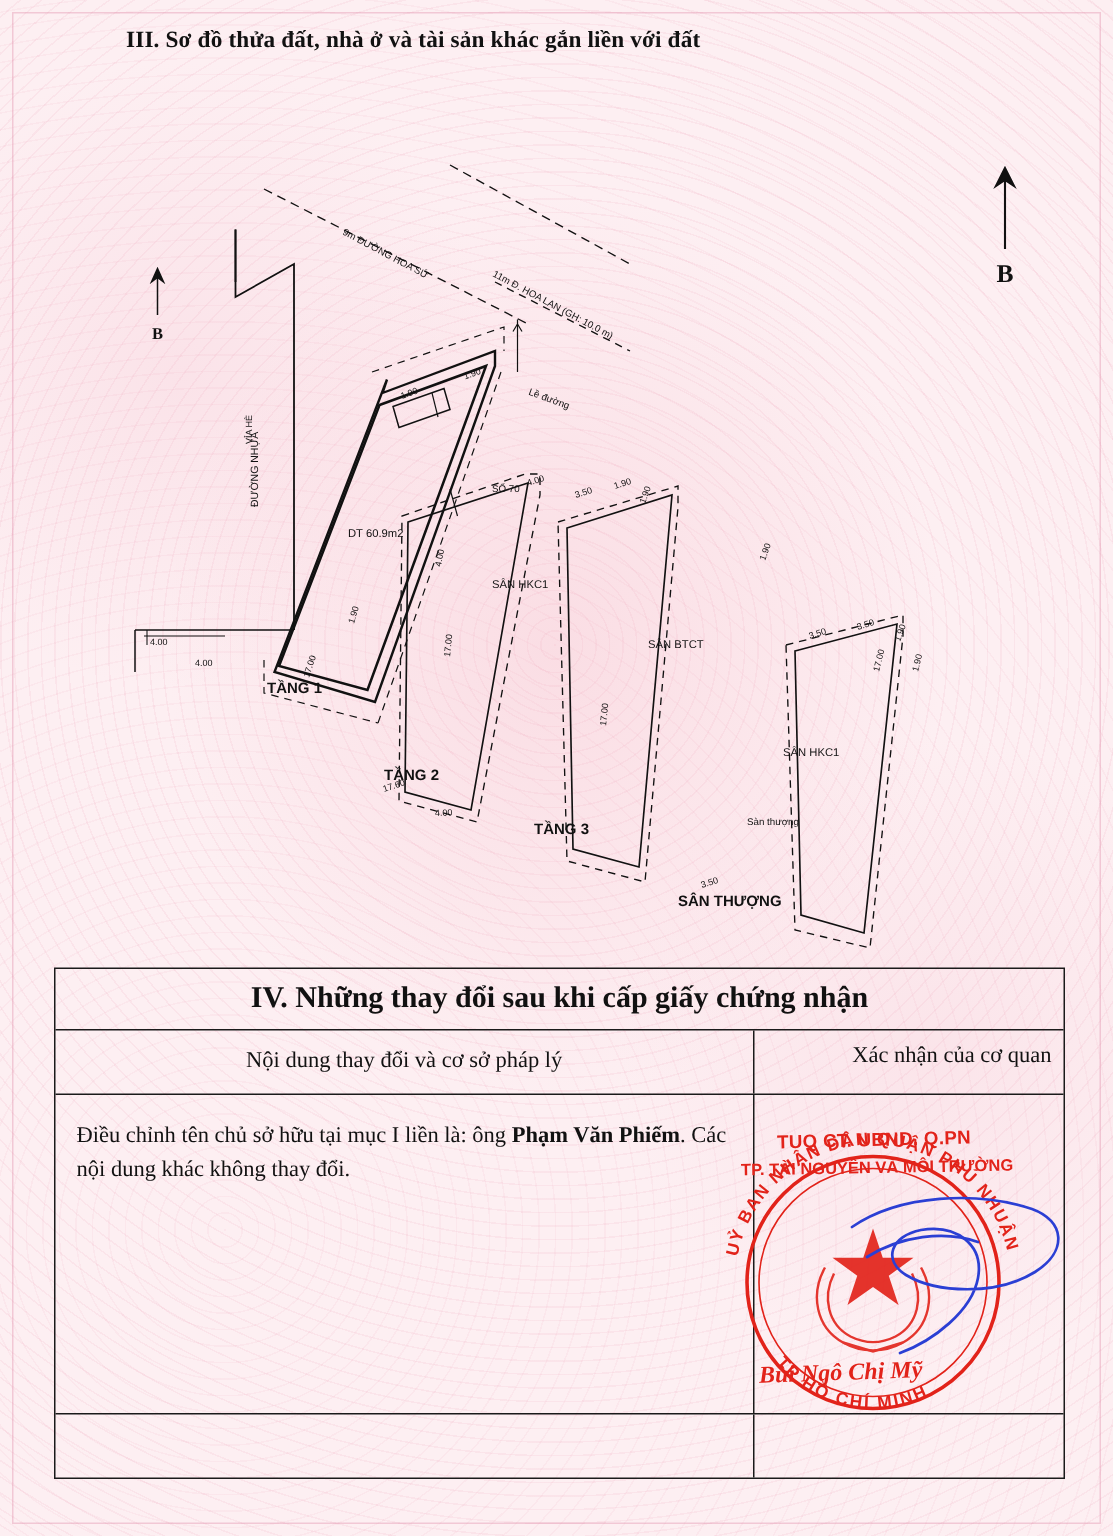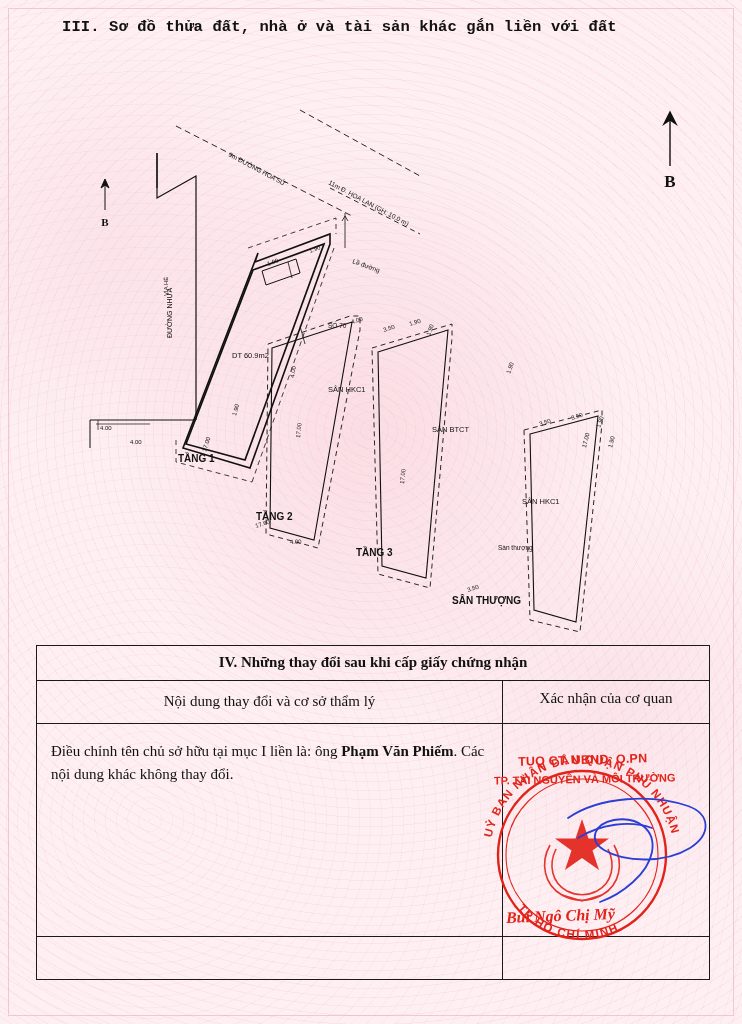--- a/index.html
+++ b/index.html
@@ -33,26 +33,25 @@
     left: 8px; top: 8px; right: 8px; bottom: 8px;
     border: 1px solid rgba(220,130,160,0.35);
     pointer-events: none;
   }
   .content {
     position: absolute;
     inset: 0;
   }
   .section-title {
     position: absolute;
-    left: 62px;
+    left: 84px;
     top: 18px;
     font-size: 15.5px;
     font-weight: bold;
     letter-spacing: .1px;
-    font-family: Liberation Mono, monospace;
   }
   .drawing {
     position: absolute;
     left: 0;
     top: 48px;
     width: 742px;
     height: 590px;
   }
   .compass-right {
     position: absolute;
@@ -90,34 +89,34 @@
     display: flex;
     border-bottom: 1.4px solid #1a1a1a;
   }
   .tbl-row.last {
     border-bottom: none;
   }
   .tbl-head {
     width: 100%;
     text-align: center;
     font-weight: bold;
-    font-size: 15px;
+    font-size: 20px;
     padding: 8px 4px 9px;
   }
   .col-left {
     width: 466px;
     border-right: 1.4px solid #1a1a1a;
     box-sizing: border-box;
     padding: 10px 14px;
   }
   .col-right {
     width: 206px;
     box-sizing: border-box;
     padding: 10px 8px;
-    text-align: center;
+    text-align: right;
   }
   .subhead {
     text-align: center;
     font-size: 15px;
     padding-top: 12px;
     padding-bottom: 13px;
   }
   .subhead-r {
     font-size: 15px;
     line-height: 1.35;
@@ -307,21 +306,21 @@
     <div class="letter">B</div>
   </div>
 
   <div class="table-wrap">
 
     <div class="tbl-row">
       <div class="tbl-head">IV. Những thay đổi sau khi cấp giấy chứng nhận</div>
     </div>
 
     <div class="tbl-row">
-      <div class="col-left subhead">Nội dung thay đổi và cơ sở thẩm lý</div>
+      <div class="col-left subhead">Nội dung thay đổi và cơ sở pháp lý</div>
       <div class="col-right subhead-r">
         <div>Xác nhận của cơ quan</div>
       </div>
     </div>
 
     <div class="tbl-row">
       <div class="col-left body-left">
         <span>Điều chỉnh tên chủ sở hữu tại mục I liền là: ông </span><b>Phạm Văn Phiếm</b><span>. Các nội dung khác không thay đổi.</span>
       </div>
       <div class="col-right body-right"></div>

